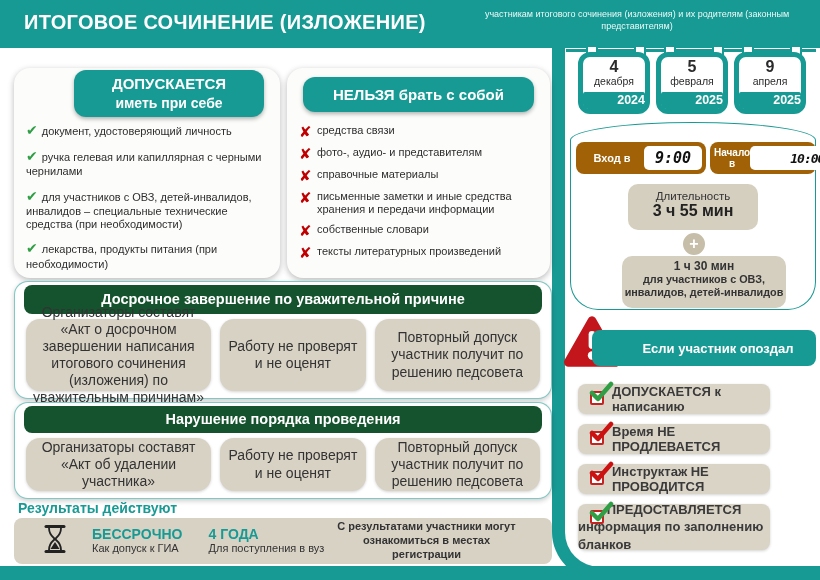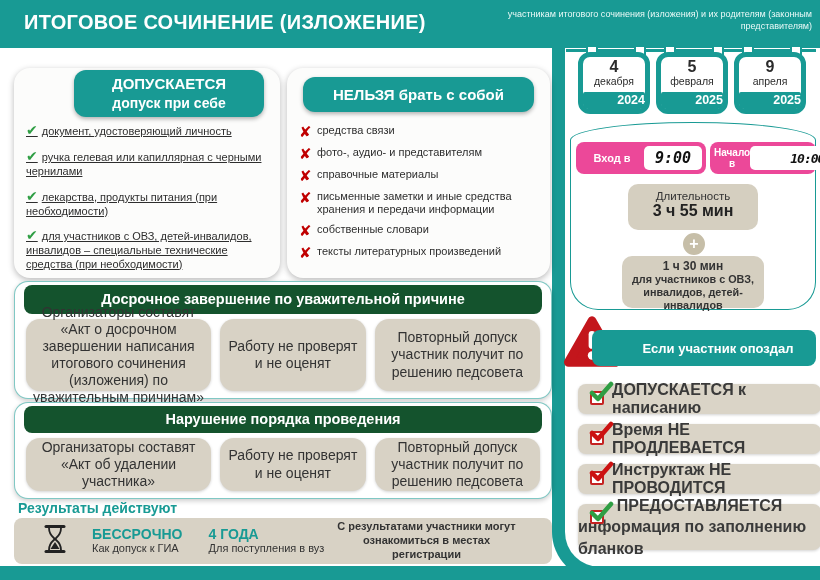--- a/index.html
+++ b/index.html
@@ -1,32 +1,32 @@
 <!DOCTYPE html>
 <html><head>
 <meta charset="utf-8">
 <style>
   html,body{margin:0;padding:0;background:#fff;}
   .page{position:relative;width:820px;height:580px;overflow:hidden;background:#fff;
         font-family:"Liberation Sans","DejaVu Sans",sans-serif;color:#2e2e2e;}
   
   .hdr{position:absolute;left:0;top:0;width:820px;height:48px;background:#189a94;}
   .hdr-title{position:absolute;left:24px;top:11px;font-size:20px;font-weight:bold;color:#fff;letter-spacing:.3px;}
-  .hdr-note{position:absolute;right:8px;top:8px;width:350px;text-align:right;font-size:9px;line-height:1.35;color:#eafaf8;}
+  .hdr-note{position:absolute;right:8px;top:8px;width:350px;text-align:center;font-size:9px;line-height:1.35;color:#eafaf8;}
   
   .big-card{position:absolute;top:68px;height:210px;background:#fcfcfb;border-radius:16px;
             box-shadow:0 2px 6px rgba(0,0,0,.28);}
   .card-allowed{left:14px;width:266px;}
   .card-forbidden{left:287px;width:263px;}
   .card-head{position:absolute;left:16px;right:16px;background:#189a94;border-radius:12px;
              color:#fff;font-weight:bold;text-align:center;box-shadow:0 2px 4px rgba(0,0,0,.3);}
   .card-head.two{top:2px;height:44px;font-size:15px;line-height:1.4;padding-top:3px;margin-left:44px;}
   .card-head.two .sub{font-size:14px;}
   .card-head.one{top:9px;height:35px;font-size:15px;line-height:35px;}
-  .allowed-list{position:absolute;left:12px;right:8px;top:54px;text-decoration:underline;}
+  .allowed-list{position:absolute;left:12px;right:8px;top:54px;}
   .allowed-item{font-size:11px;line-height:1.22;margin-bottom:9px;}
   .chk-glyph{color:#2f9e44;font-weight:bold;font-size:14px;margin-right:4px;}
   .forbidden-list{position:absolute;left:12px;right:6px;top:56px;}
   .forbidden-item{display:flex;align-items:flex-start;font-size:11px;line-height:1.2;margin-bottom:7px;}
   .x-glyph{color:#c00000;font-weight:bold;font-size:15px;line-height:1;width:18px;flex:0 0 18px;}
   
   .ribbon{position:absolute;left:552px;top:44px;width:268px;height:536px;
           border-left:13px solid #189a94;border-bottom:13px solid #189a94;
           border-bottom-left-radius:48px;box-sizing:border-box;}
   .bottom-bar{position:absolute;left:0;top:566px;width:820px;height:14px;background:#189a94;}
@@ -36,47 +36,47 @@
   .cal{position:absolute;top:52px;width:72px;height:62px;background:#fff;border:5px solid #189a94;
        border-radius:12px;box-sizing:border-box;display:flex;flex-direction:column;align-items:center;}
   .cal-day{font-size:16px;font-weight:bold;color:#2b2b2b;line-height:1.05;margin-top:2px;}
   .cal-month{font-size:10.5px;color:#2b2b2b;line-height:1.05;}
   .cal-year{margin-top:auto;width:100%;height:17px;background:#189a94;color:#fff;font-weight:bold;
             font-size:12.5px;line-height:17px;text-align:right;border-radius:2px 2px 5px 5px;}
   
   .panel{position:absolute;left:570px;top:122px;width:246px;height:188px;background:#fff;
          border:1.5px solid #189a94;box-sizing:border-box;
          border-radius:123px 123px 28px 28px / 18px 18px 28px 28px;}
-  .clock{position:absolute;height:32px;background:#ec4899;border-radius:8px;display:flex;
+  .clock{position:absolute;height:32px;background:#a16207;border-radius:8px;display:flex;
          align-items:center;padding:0 4px;box-sizing:border-box;}
   .clock-entry{left:576px;top:142px;width:130px;}
   .clock-start{left:710px;top:142px;width:106px;}
   .clock-label{flex:1;text-align:center;color:#fff;font-weight:bold;font-size:11px;}
   .clock-start .clock-label{font-size:10px;}
   .clock-display{background:#fff;border-radius:5px;height:24px;display:flex;align-items:center;justify-content:center;
                  font-family:"DejaVu Sans Mono",monospace;font-style:italic;font-weight:bold;color:#111;}
   .clock-entry .clock-display{width:58px;font-size:15px;}
   .clock-start .clock-display{width:50px;font-size:13px;letter-spacing:-1px;padding-left:40px;}
   .dur-box{position:absolute;background:#d5cfc0;border-radius:10px;text-align:center;color:#333;}
   .dur-main{left:628px;top:184px;width:130px;height:46px;}
   .dur-main .l1{font-size:11.5px;padding-top:6px;}
   .dur-main .l2{font-size:16px;font-weight:bold;color:#222;}
   .plus-circle{position:absolute;left:681px;top:231px;width:22px;height:22px;border-radius:50%;
                background:#c6bea8;border:2.5px solid #fff;box-sizing:content-box;color:#fff;font-weight:bold;
                font-size:16px;line-height:21px;text-align:center;}
-  .dur-extra{left:622px;top:256px;width:142px;height:52px;font-size:10.8px;line-height:1.2;
+  .dur-extra{left:622px;top:256px;width:164px;height:52px;font-size:10.8px;line-height:1.2;
              font-weight:600;padding-top:3px;box-sizing:border-box;}
   .dur-extra .l1{font-weight:bold;font-size:12px;}
   
   .warn-tri{position:absolute;left:564px;top:315px;width:56px;height:52px;}
   .late-banner{position:absolute;left:592px;top:330px;width:224px;height:36px;background:#189a94;border-radius:8px;
                color:#fff;font-weight:bold;font-size:13px;display:flex;align-items:center;justify-content:center;
                padding-left:28px;box-sizing:border-box;}
-  .late-row{position:absolute;left:578px;width:243px;background:#dad4c7;border-radius:8px;
-            display:flex;align-items:center;justify-content:center;font-size:16px;font-weight:600;color:#3a3a3a;
+  .late-row{position:absolute;left:578px;width:192px;background:#dad4c7;border-radius:8px;
+            display:flex;align-items:center;justify-content:center;font-size:13px;font-weight:600;color:#3a3a3a;
             box-shadow:0 1px 3px rgba(0,0,0,.18);}
   .late-row .cb{position:absolute;left:12px;top:7px;width:14px;height:14px;background:#fff;
                 border:2px solid #c52222;border-radius:2px;box-sizing:border-box;}
   .late-row svg.tick{position:absolute;left:10px;top:-3px;}
   .lr1{top:384px;height:30px;padding-left:34px;box-sizing:border-box;}
   .lr2{top:424px;height:30px;padding-left:34px;box-sizing:border-box;}
   .lr3{top:464px;height:30px;padding-left:34px;box-sizing:border-box;}
   .lr4{top:504px;height:46px;flex-direction:column;line-height:1.35;}
   .lr4 .cb{top:6px;}
   
@@ -115,27 +115,27 @@
     <div class="hdr-title">ИТОГОВОЕ СОЧИНЕНИЕ (ИЗЛОЖЕНИЕ)</div>
     <div class="hdr-note">участникам итогового сочинения (изложения) и их родителям (законным представителям)</div>
   </div>
 
   <div class="ribbon"></div>
   <div class="bottom-bar"></div>
 
   <div class="big-card card-allowed">
     <div class="card-head two">
       <div>ДОПУСКАЕТСЯ</div>
-      <div class="sub">допуск при себе</div>
+      <div class="sub">иметь при себе</div>
     </div>
     <div class="allowed-list">
       <div class="allowed-item"><span class="chk-glyph">✔</span><span>документ, удостоверяющий личность</span></div>
       <div class="allowed-item"><span class="chk-glyph">✔</span><span>ручка гелевая или капиллярная с черными чернилами</span></div>
+      <div class="allowed-item"><span class="chk-glyph">✔</span><span>для участников с ОВЗ, детей-инвалидов, инвалидов – специальные технические средства (при необходимости)</span></div>
       <div class="allowed-item"><span class="chk-glyph">✔</span><span>лекарства, продукты питания (при необходимости)</span></div>
-      <div class="allowed-item"><span class="chk-glyph">✔</span><span>для участников с ОВЗ, детей-инвалидов, инвалидов – специальные технические средства (при необходимости)</span></div>
     </div>
   </div>
 
   <div class="big-card card-forbidden">
     <div class="card-head one">НЕЛЬЗЯ брать с собой</div>
     <div class="forbidden-list">
       <div class="forbidden-item">
           <span class="x-glyph">✘</span>
           <span>средства связи</span>
         </div>

